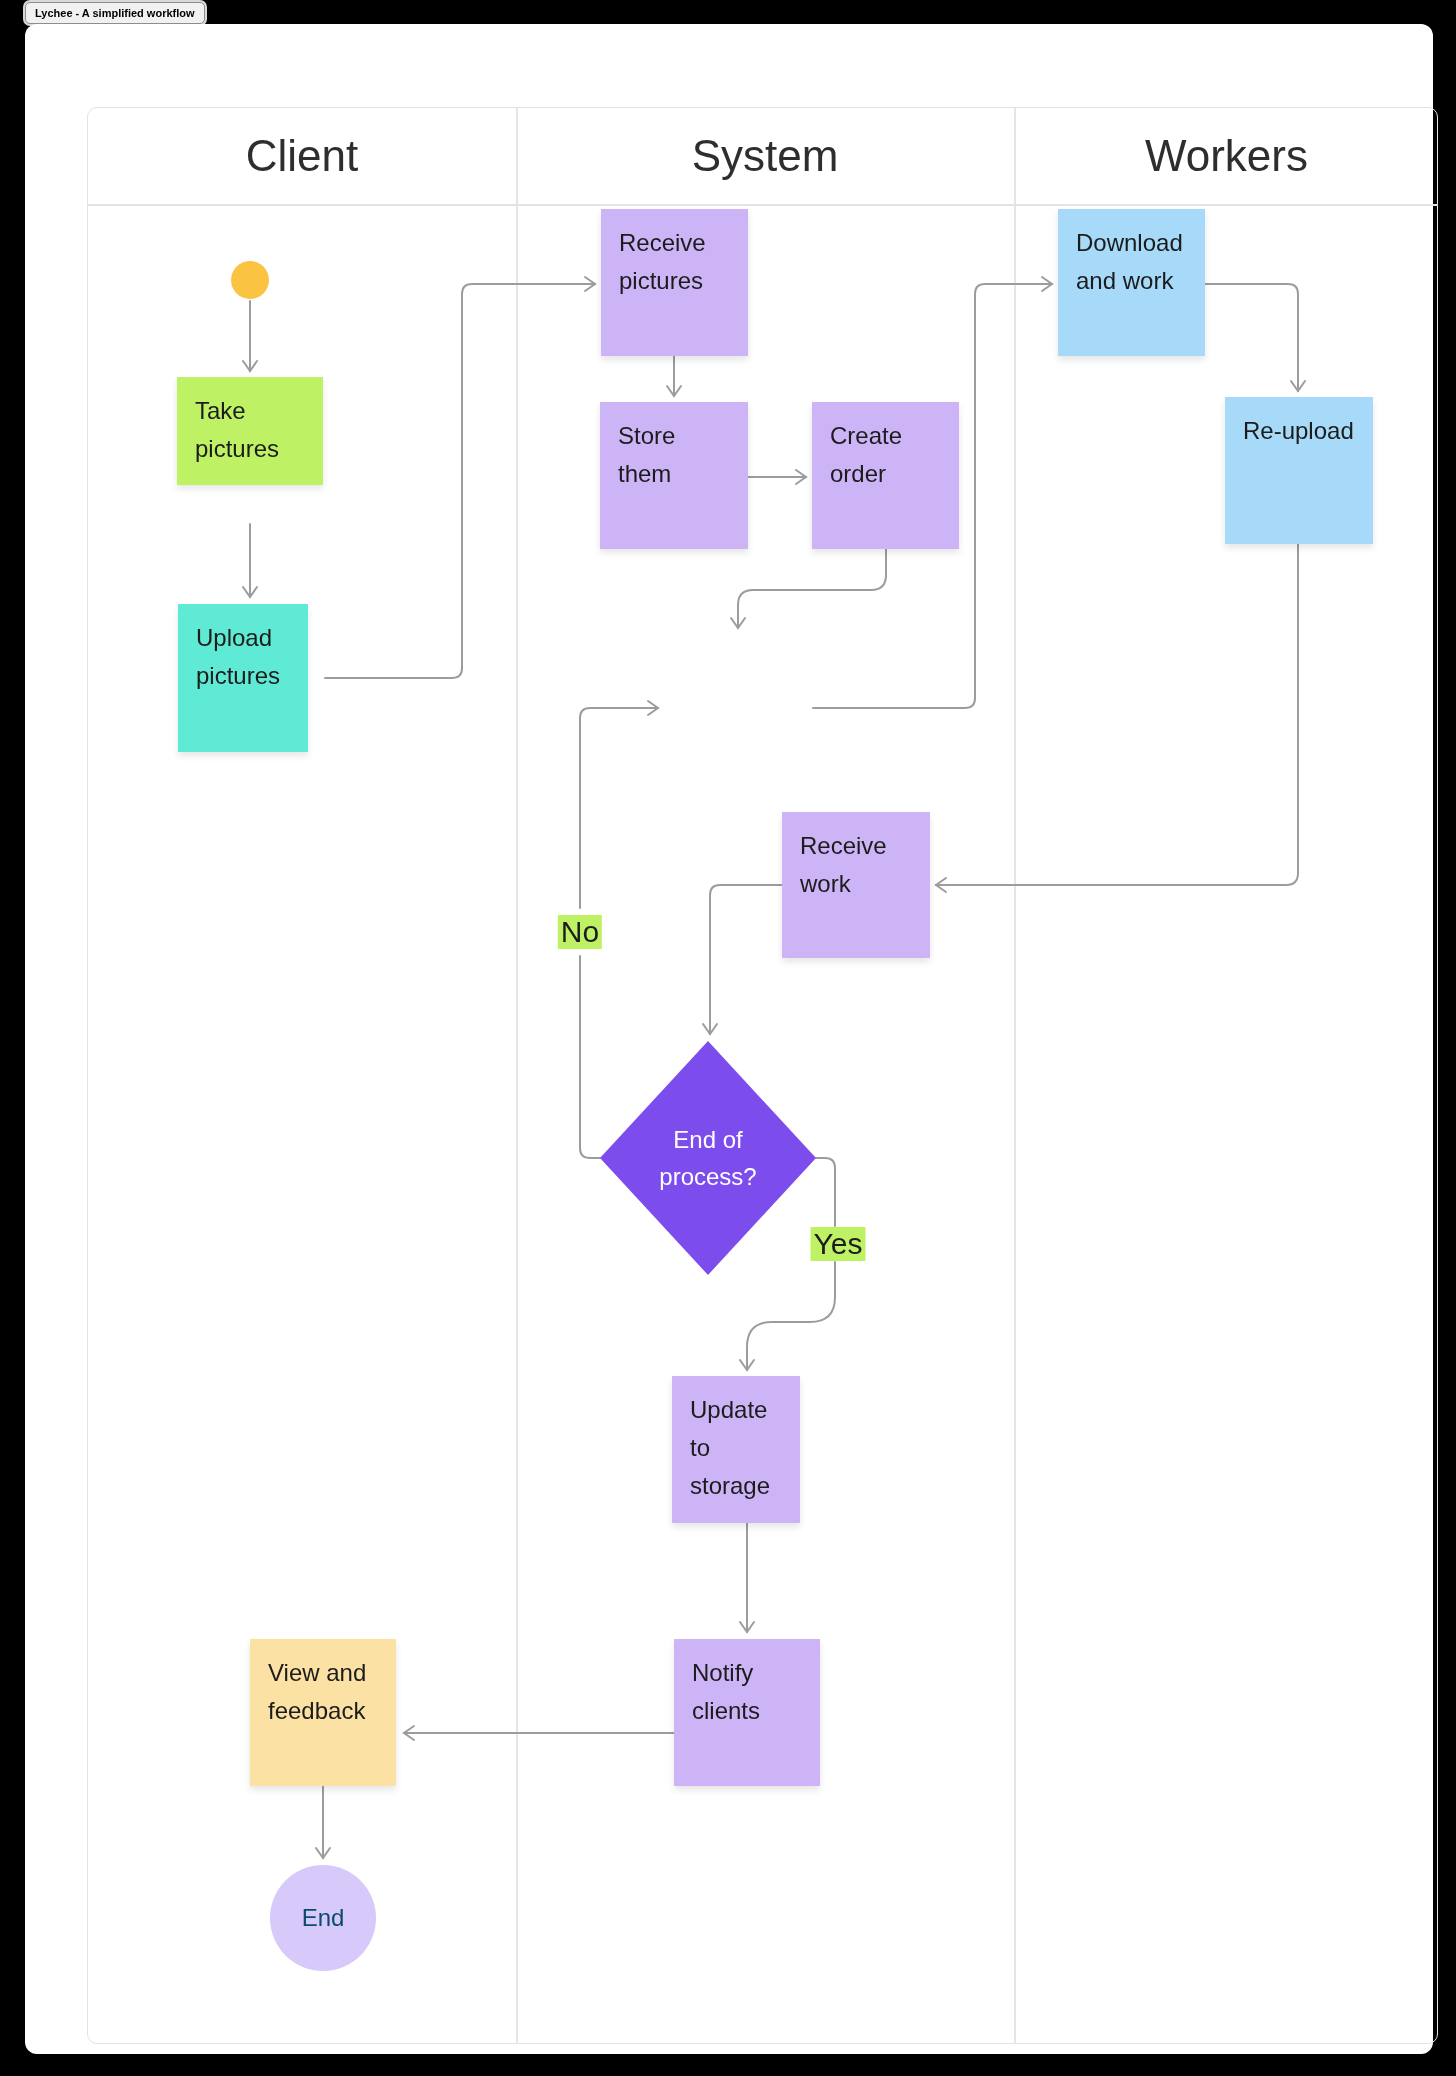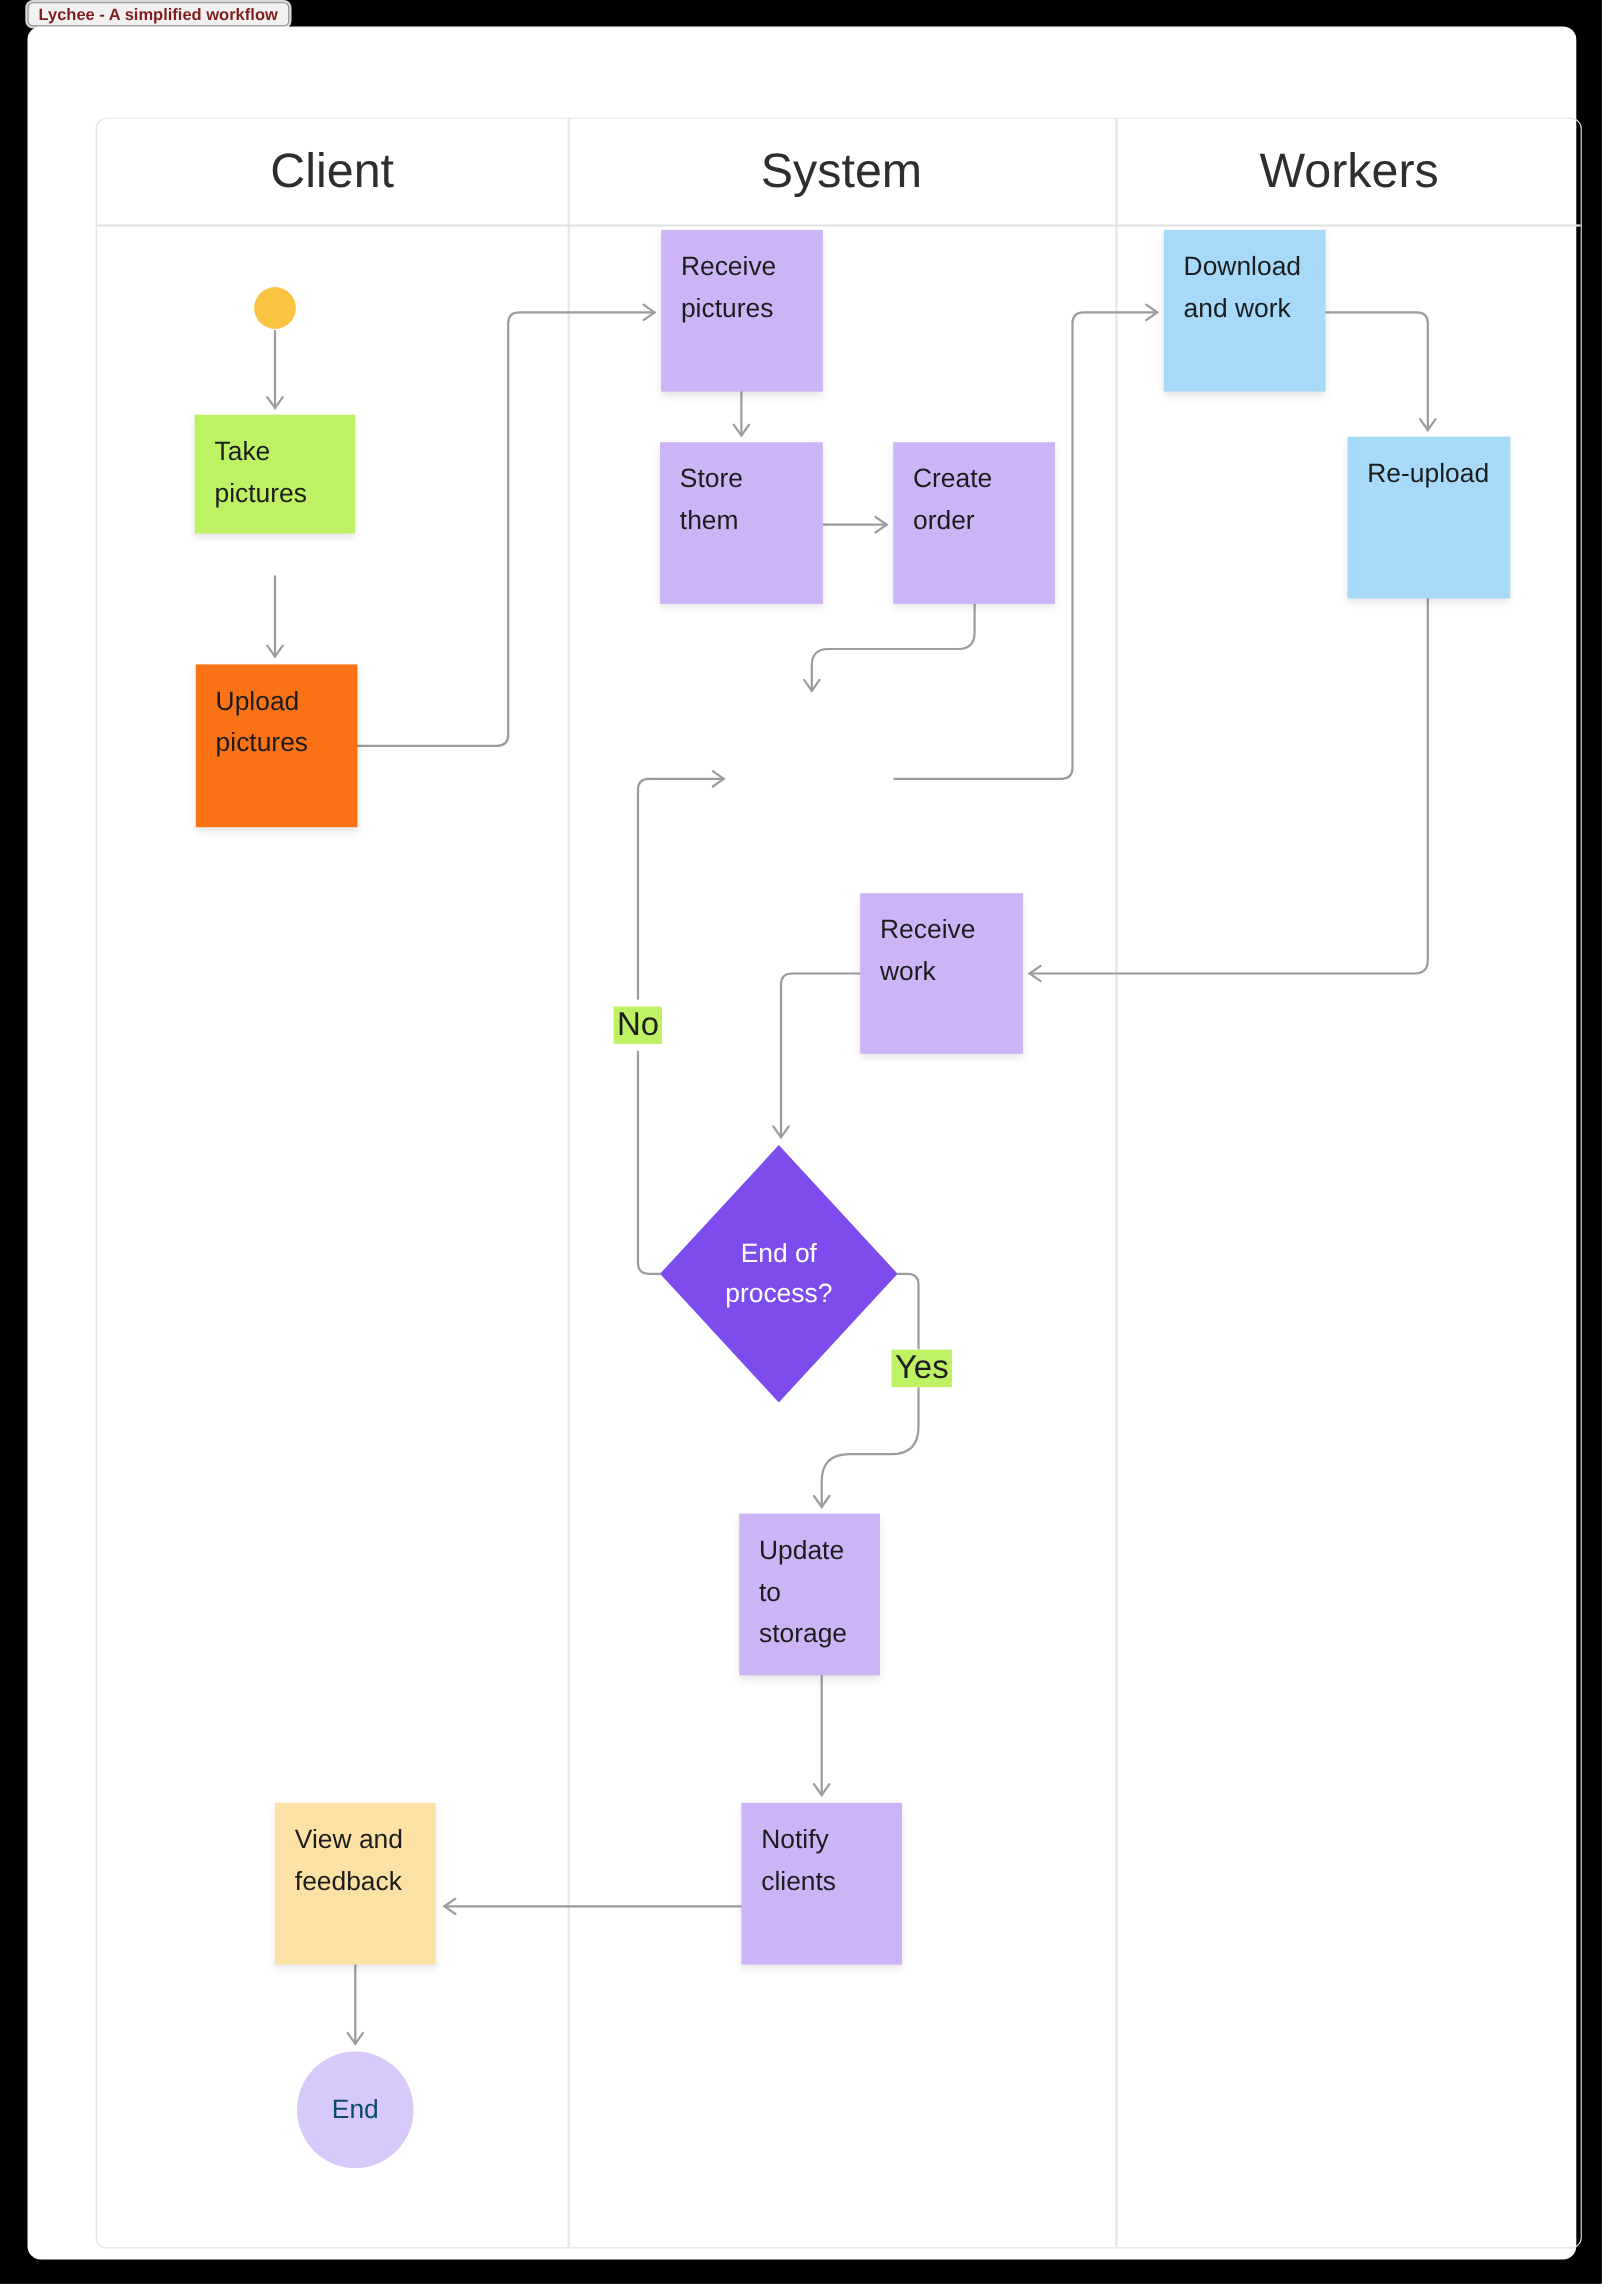--- a/index.html
+++ b/index.html
@@ -2,21 +2,21 @@
 <html><head>
 <meta charset="utf-8">
 <style>
   html,body{margin:0;padding:0;background:#000;}
   #screen{position:relative;width:1456px;height:2076px;background:#000;overflow:hidden;
           font-family:"Liberation Sans", sans-serif;}
   
   .tab{position:absolute;left:25px;top:2px;height:20px;display:flex;align-items:center;
        background:#f1f1f1;border:1.5px solid #8d8d8d;border-radius:5px;padding:0 9px;
        box-shadow:0 0 0 2px rgba(255,255,255,.85);}
-  .tab span{font-size:15px;font-weight:700;color:#7f1d1d;white-space:nowrap;}
+  .tab span{font-size:11px;font-weight:700;color:#000000;white-space:nowrap;}
   
   #canvas{position:absolute;left:25px;top:24px;width:1408px;height:2030px;background:#fff;
           border-radius:12px;}
   
   .swimtable{position:absolute;left:62px;top:83px;width:1351px;height:1937px;
              border:1.5px solid #E3E3E3;border-radius:10px;box-sizing:border-box;padding-left:44px;}
   .col-border{position:absolute;top:0;bottom:0;width:1.5px;background:#E6E6E6;}
   .header-border{position:absolute;left:0;right:0;top:96px;height:1.5px;background:#E3E3E3;}
   .lane-header{position:absolute;top:0;height:96px;line-height:96px;text-align:center;
                font-size:44px;color:#2E2E2E;}
@@ -77,21 +77,21 @@
       <path marker-end="url(#arrowhead)" d="M674 1733 L404 1733"></path>
       <path marker-end="url(#arrowhead)" d="M323 1786 L323 1858"></path>
     </g>
   </svg>
 
   <div class="circle" style="left: 231px; top: 261px; width: 38px; height: 38px; background-color: rgb(251, 195, 66);"></div>
 
   <div class="sticky" style="left: 177px; top: 377px; width: 146px; height: 108px; background-color: #bef264;">Take
 pictures</div>
 
-  <div class="sticky" style="left: 178px; top: 604px; width: 147px; height: 148px; background-color: #f97316;">Upload
+  <div class="sticky" style="left: 178px; top: 604px; width: 130px; height: 148px; background-color: #5eead4;">Upload
 pictures</div>
 
   <div class="sticky" style="left: 601px; top: 209px; width: 147px; height: 147px; background-color: rgb(205, 180, 246);">Receive
 pictures</div>
 
   <div class="sticky" style="left: 600px; top: 402px; width: 148px; height: 147px; background-color: rgb(205, 180, 246);">Store
 them</div>
 
   <div class="sticky" style="left: 812px; top: 402px; width: 147px; height: 147px; background-color: rgb(205, 180, 246);">Create
 order</div>

